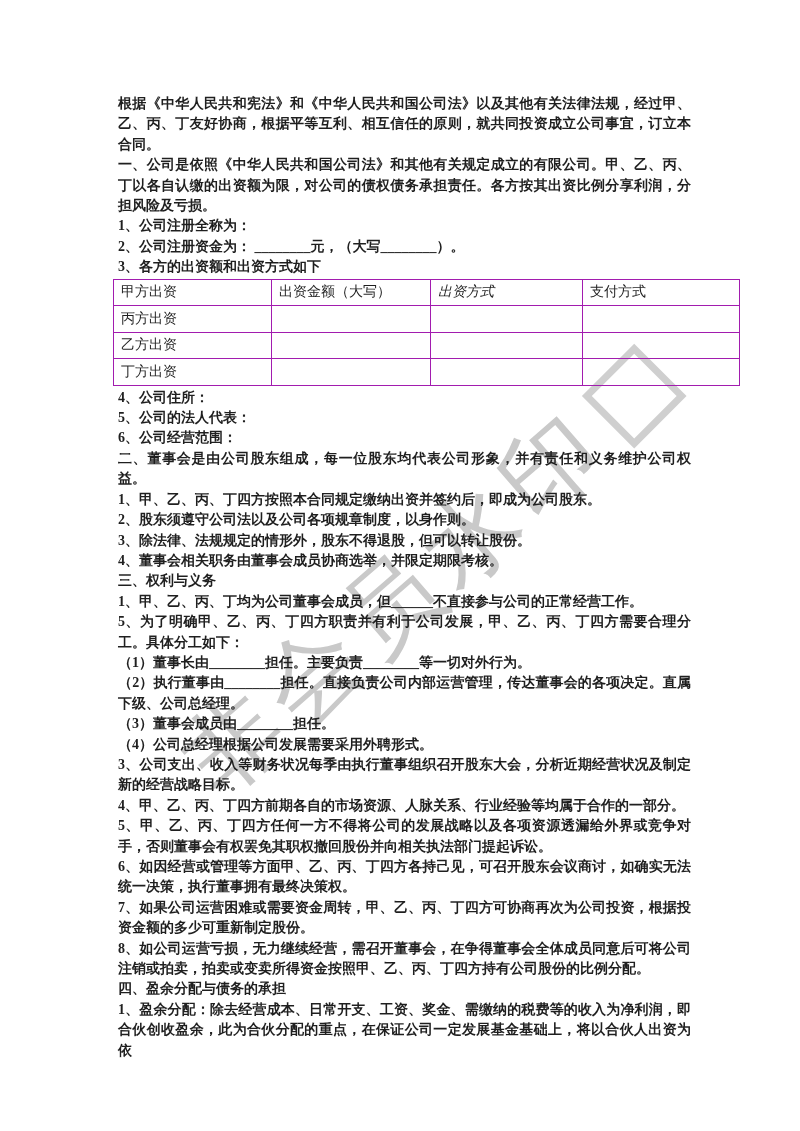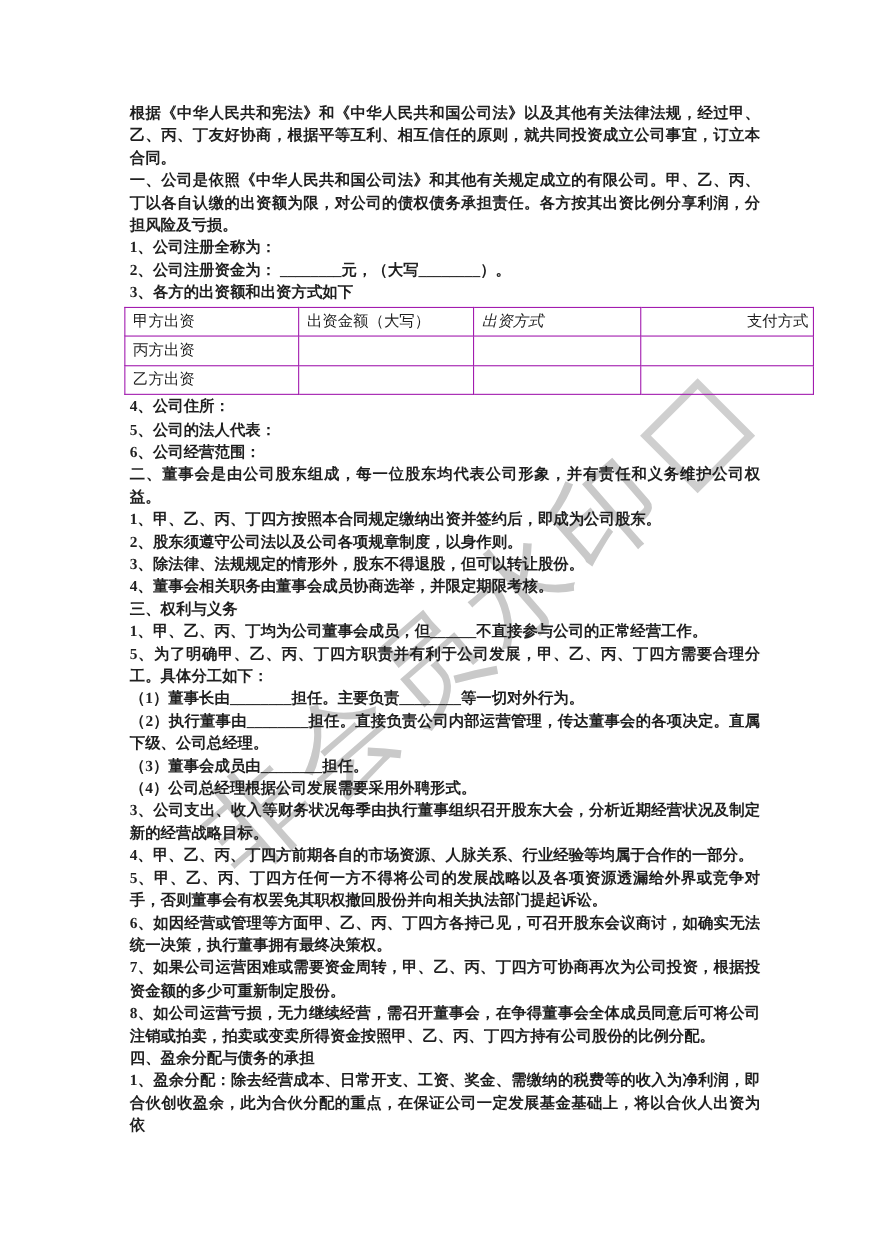--- a/index.html
+++ b/index.html
@@ -56,21 +56,21 @@
     border:1px solid #a21caf;
     height:25.5px;
     font-size:14px;
     padding:0 4px 0 7px;
     vertical-align:middle;
     overflow:hidden;
   }
   table.invest td:nth-child(1){width:146px;}
   table.invest td:nth-child(2){width:147px;}
   table.invest td:nth-child(3){width:140px;font-style:italic;}
-  table.invest td:nth-child(4){width:145px;text-align:right;}
+  table.invest td:nth-child(4){width:145px;}
 </style>
 </head>
 <body>
 
 <div class="watermark" style="color: rgb(201, 201, 201);">
   <span>非会员水印</span>
   <span class="wm-diamond"></span>
 </div>
 
 <div class="content">
@@ -94,20 +94,26 @@
           <td></td>
           <td></td>
           <td></td>
         </tr>
         <tr>
           <td>乙方出资</td>
           <td></td>
           <td></td>
           <td></td>
         </tr>
+        <tr>
+          <td>丁方出资</td>
+          <td></td>
+          <td></td>
+          <td></td>
+        </tr>
       </tbody>
   </table>
   <div id="paras-after">
       <p>4、公司住所：</p>
       <p>5、公司的法人代表：</p>
       <p>6、公司经营范围：</p>
       <p>二、董事会是由公司股东组成，每一位股东均代表公司形象，并有责任和义务维护公司权益。</p>
       <p>1、甲、乙、丙、丁四方按照本合同规定缴纳出资并签约后，即成为公司股东。</p>
       <p>2、股东须遵守公司法以及公司各项规章制度，以身作则。</p>
       <p>3、除法律、法规规定的情形外，股东不得退股，但可以转让股份。</p>

